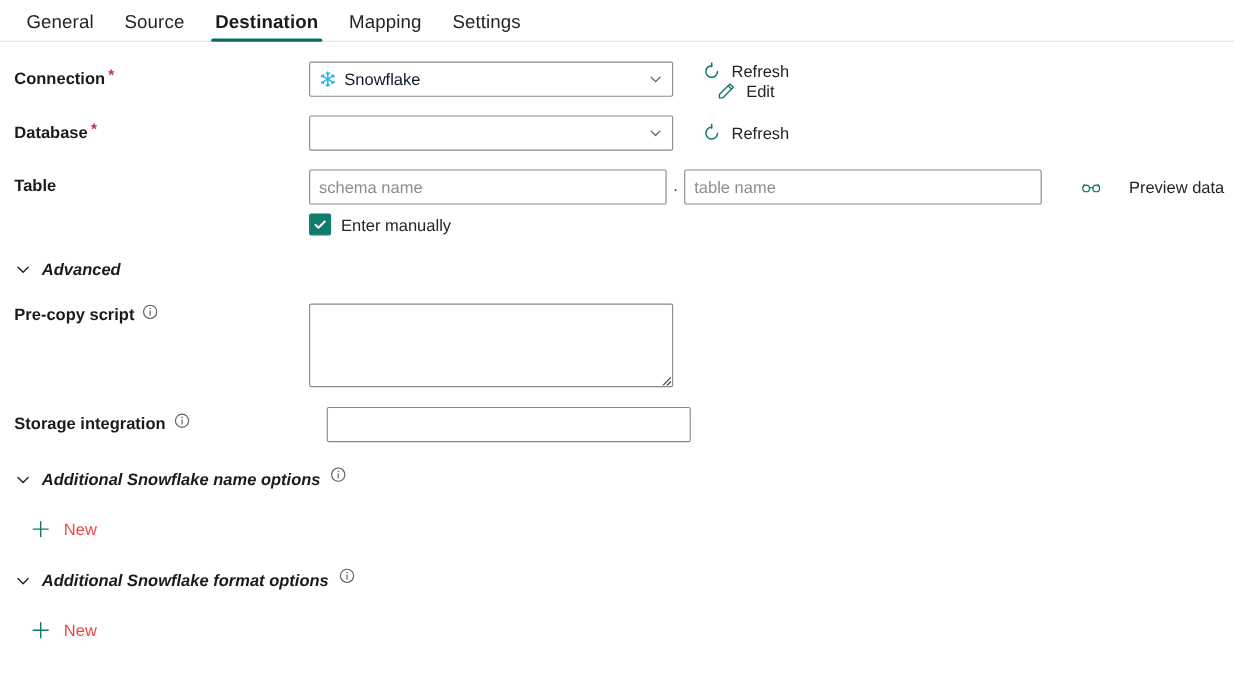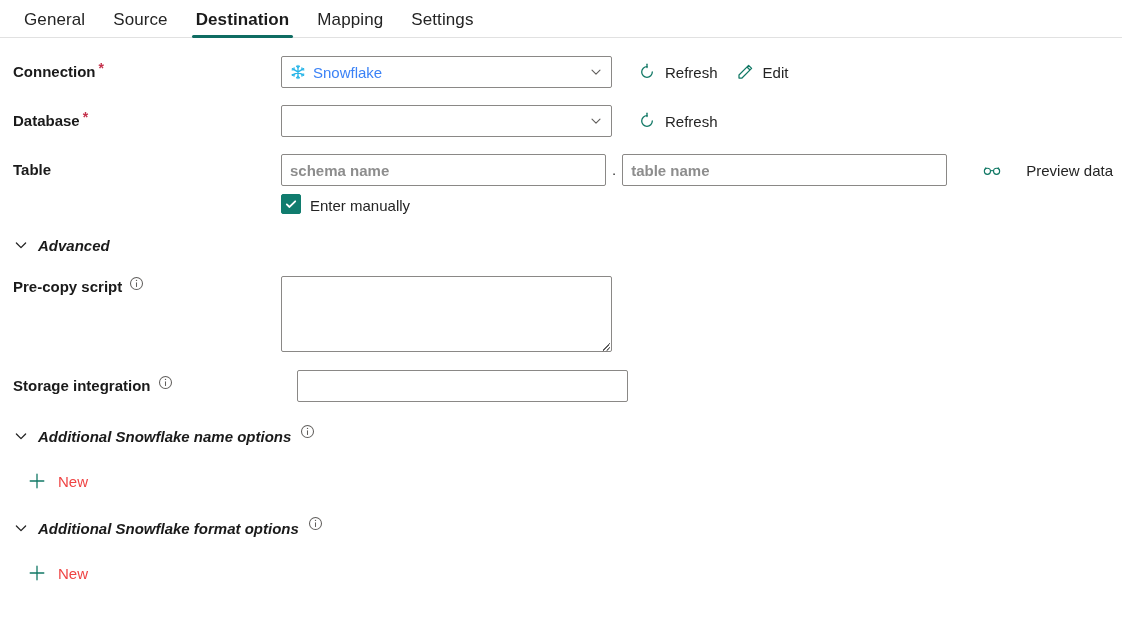--- a/index.html
+++ b/index.html
@@ -99,25 +99,25 @@
     border: 1px solid #8a8886;
     background: #ffffff;
     border-radius: 2px;
     display: flex;
     align-items: center;
     padding: 0 8px;
     font-size: 15px;
     position: relative;
   }
   .field.w330 { width: 331px; }
-  .field.w332 { width: 332px; font-weight: bold; }
+  .field.w332 { width: 332px; }
   .field.w300 { width: 331px; }
   .field .val {
     flex: 1;
-    color: #3b82f6;
+    color: #0f172a;
     white-space: nowrap;
     overflow: hidden;
   }
   .field .ph {
     flex: 1;
     color: #8d8d8d;
     white-space: nowrap;
     overflow: hidden;
   }
   .chev {
@@ -144,20 +144,21 @@
     color: #333;
     flex: 0 0 16px;
   }
 
   
   .cmds {
     display: flex;
     align-items: center;
     margin-left: 17px;
     height: 32px;
+    flex-direction: column;
   }
   .cmd {
     display: flex;
     align-items: center;
     height: 32px;
     padding: 0 9px;
     font-size: 15px;
     color: #242424;
     cursor: pointer;
     border-radius: 2px;

